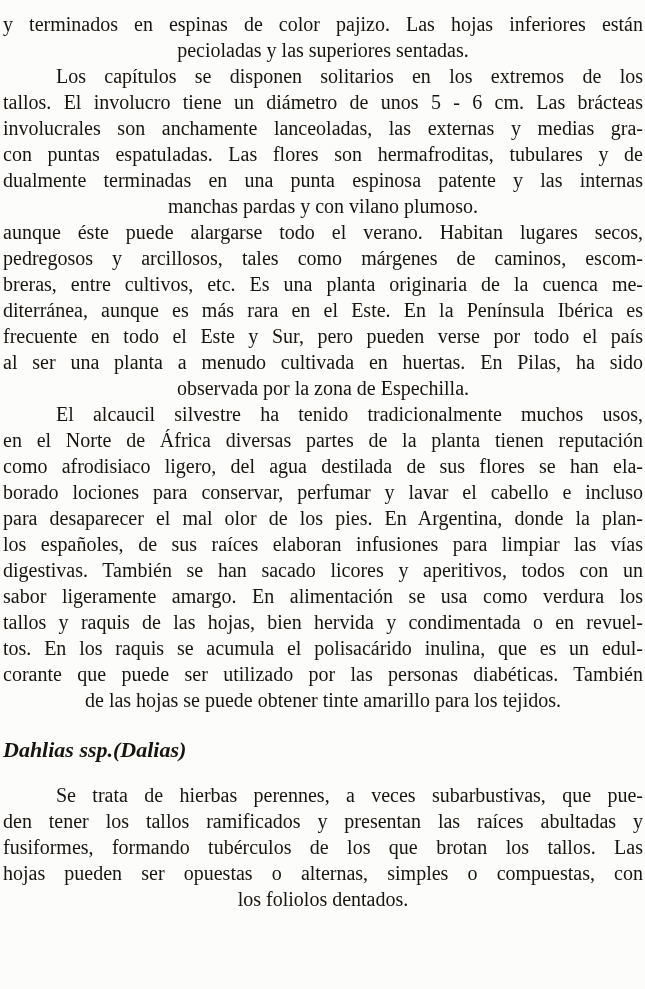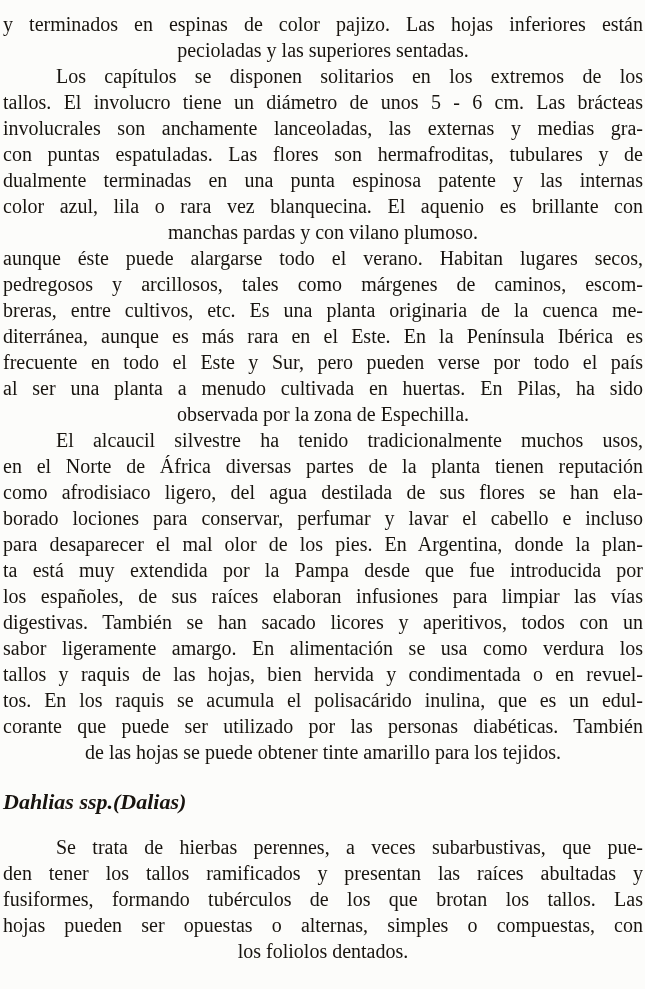--- a/index.html
+++ b/index.html
@@ -52,39 +52,37 @@
     <div class="paragraph">
       <div class="line just">y terminados en espinas de color pajizo. Las hojas inferiores están</div>
       <div class="line">pecioladas y las superiores sentadas.</div>
     </div>
     <div class="paragraph">
       <div class="line just indent">Los capítulos se disponen solitarios en los extremos de los</div>
       <div class="line just">tallos. El involucro tiene un diámetro de unos 5 - 6 cm. Las brácteas</div>
       <div class="line just">involucrales son anchamente lanceoladas, las externas y medias gra-</div>
       <div class="line just">con puntas espatuladas. Las flores son hermafroditas, tubulares y de</div>
       <div class="line just">dualmente terminadas en una punta espinosa patente y las internas</div>
-      <div class="line just">color azul, lila o rara vez blanquecina. El aquenio es brillante con</div>
       <div class="line">manchas pardas y con vilano plumoso.</div>
     </div>
     <div class="paragraph">
       <div class="line just">aunque éste puede alargarse todo el verano. Habitan lugares secos,</div>
       <div class="line just">pedregosos y arcillosos, tales como márgenes de caminos, escom-</div>
       <div class="line just">breras, entre cultivos, etc. Es una planta originaria de la cuenca me-</div>
       <div class="line just">diterránea, aunque es más rara en el Este. En la Península Ibérica es</div>
       <div class="line just">frecuente en todo el Este y Sur, pero pueden verse por todo el país</div>
       <div class="line just">al ser una planta a menudo cultivada en huertas. En Pilas, ha sido</div>
       <div class="line">observada por la zona de Espechilla.</div>
     </div>
     <div class="paragraph">
       <div class="line just indent">El alcaucil silvestre ha tenido tradicionalmente muchos usos,</div>
       <div class="line just">en el Norte de África diversas partes de la planta tienen reputación</div>
       <div class="line just">como afrodisiaco ligero, del agua destilada de sus flores se han ela-</div>
       <div class="line just">borado lociones para conservar, perfumar y lavar el cabello e incluso</div>
       <div class="line just">para desaparecer el mal olor de los pies. En Argentina, donde la plan-</div>
-      <div class="line just">ta está muy extendida por la Pampa desde que fue introducida por</div>
       <div class="line just">los españoles, de sus raíces elaboran infusiones para limpiar las vías</div>
       <div class="line just">digestivas. También se han sacado licores y aperitivos, todos con un</div>
       <div class="line just">sabor ligeramente amargo. En alimentación se usa como verdura los</div>
       <div class="line just">tallos y raquis de las hojas, bien hervida y condimentada o en revuel-</div>
       <div class="line just">tos. En los raquis se acumula el polisacárido inulina, que es un edul-</div>
       <div class="line just">corante que puede ser utilizado por las personas diabéticas. También</div>
       <div class="line">de las hojas se puede obtener tinte amarillo para los tejidos.</div>
     </div>
     <h2 class="heading">Dahlias ssp.(Dalias)</h2>
     <div class="paragraph">

